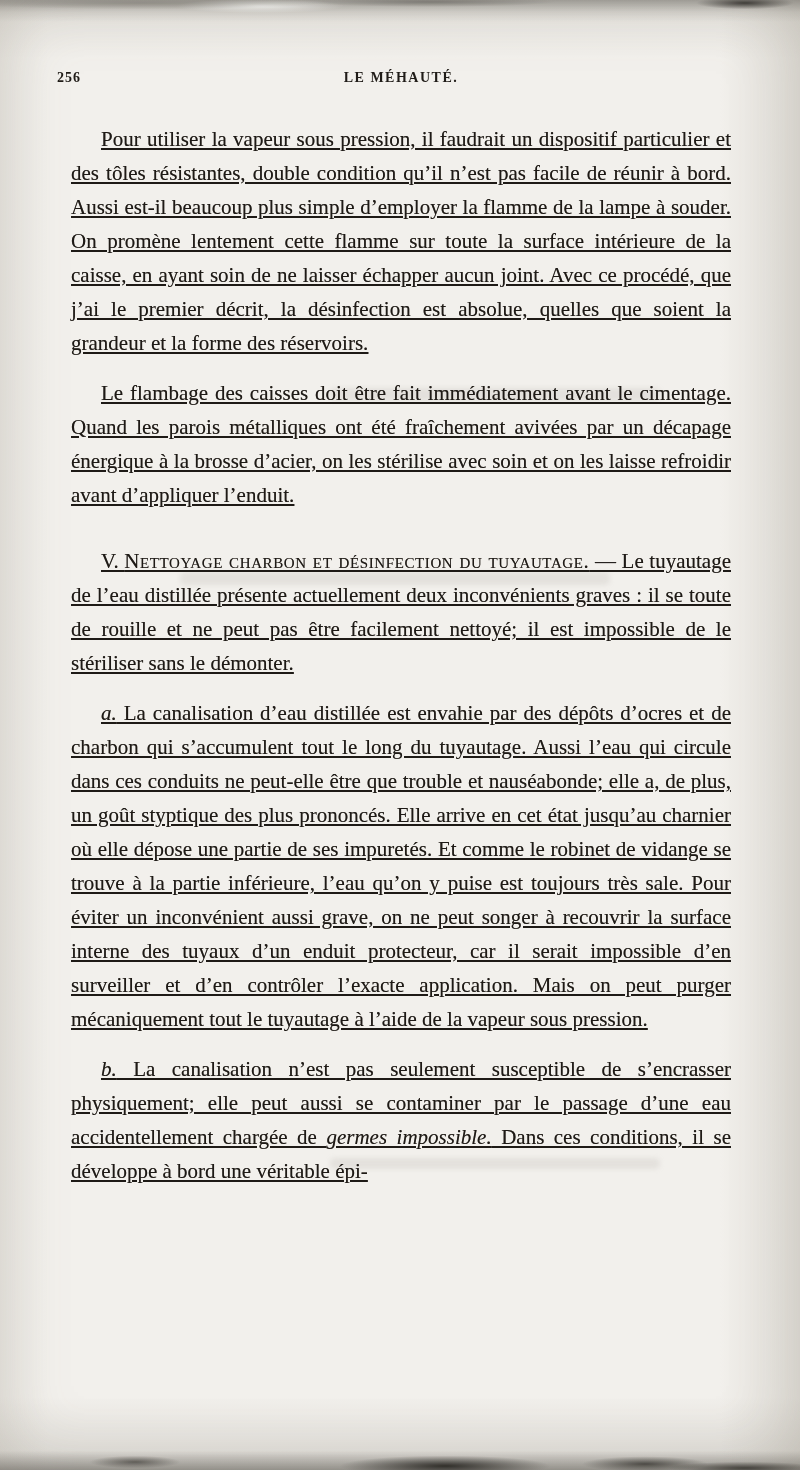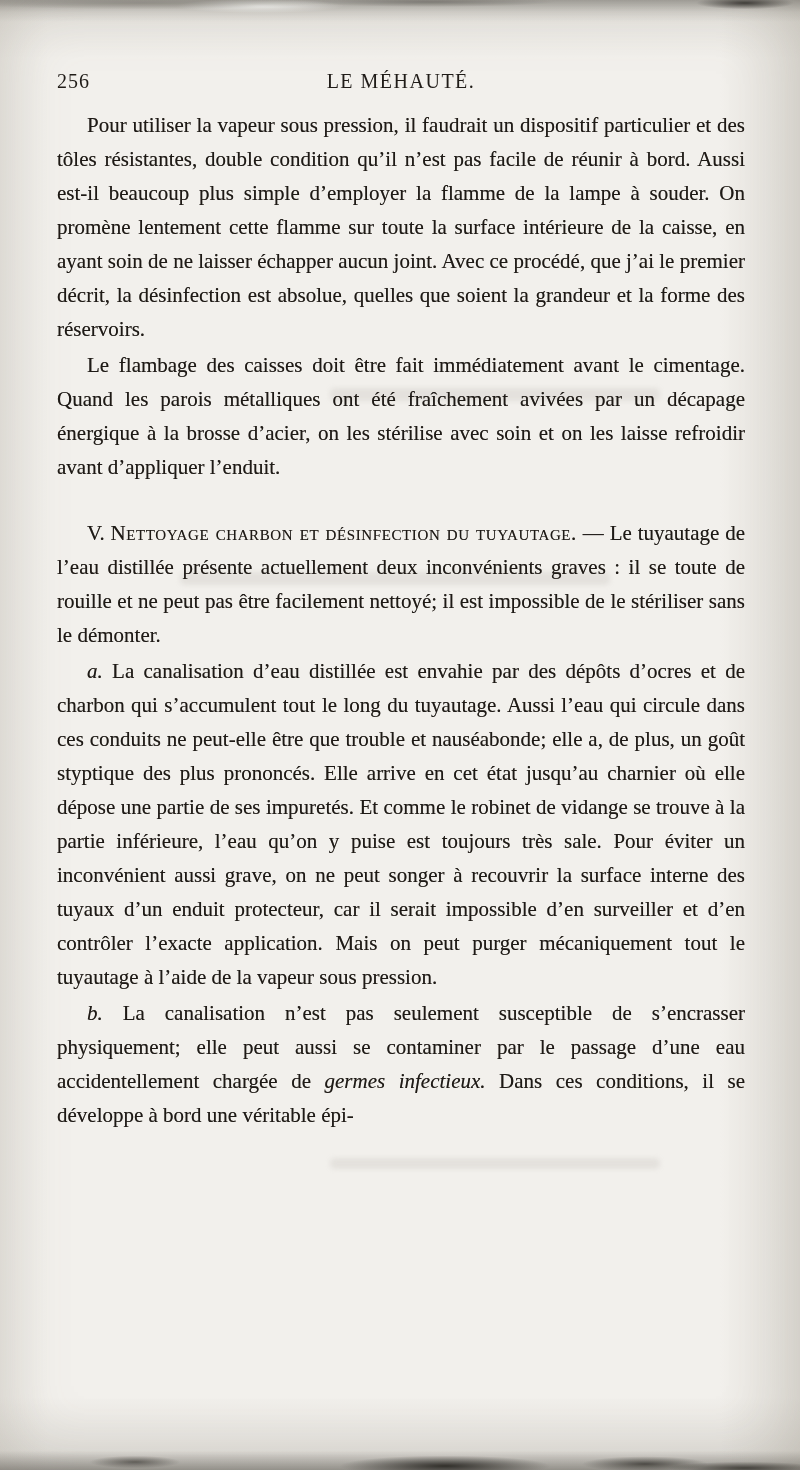--- a/index.html
+++ b/index.html
@@ -58,22 +58,22 @@
   .g1 { left: 330px; top: 388px; width: 330px; height: 13px; }
   .g2 { left: 180px; top: 572px; width: 430px; height: 13px; }
   .g3 { left: 330px; top: 1158px; width: 330px; height: 11px; }
 
   .header {
     position: absolute;
     top: 70px;
     left: 55px;
     width: 692px;
     text-align: center;
-    font-size: 20px;
-    font-weight: 400;
+    font-size: 14px;
+    font-weight: 700;
     letter-spacing: 1.5px;
   }
   .pagenum {
     position: absolute;
     left: 2px;
     top: 0;
     letter-spacing: 1px;
   }
 
   .body-text {
@@ -83,22 +83,23 @@
     width: 692px;
     font-size: 21px;
     line-height: 34px;
     text-align: justify;
     hyphens: auto;
     -webkit-hyphens: auto;
     color: #1e1a16;
     text-shadow: 0 0 0.5px rgba(40,33,26,0.55);
   }
   .body-text p {
-    margin: 2px;
+    margin: 16px;
     text-indent: 30px;
+    text-decoration: underline;
   }
   .body-text p.section-start {
     margin-top: 32px;
   }
   .sc {
     font-variant: small-caps;
     letter-spacing: 0.6px;
   }
   .it {
     font-style: italic;
@@ -131,20 +132,20 @@
 
     <p class="section-start">
       <span>V. </span><span class="sc">Nettoyage charbon et désinfection du tuyautage.</span><span> — Le tuyautage de l’eau distillée présente actuellement deux inconvénients graves : il se toute de rouille et ne peut pas être facilement nettoyé; il est impossible de le stériliser sans le démonter.</span>
     </p>
 
     <p>
       <span class="it">a.</span><span> La canalisation d’eau distillée est envahie par des dépôts d’ocres et de charbon qui s’accumulent tout le long du tuyautage. Aussi l’eau qui circule dans ces conduits ne peut-elle être que trouble et nauséabonde; elle a, de plus, un goût styptique des plus prononcés. Elle arrive en cet état jusqu’au charnier où elle dépose une partie de ses impuretés. Et comme le robinet de vidange se trouve à la partie inférieure, l’eau qu’on y puise est toujours très sale. Pour éviter un inconvénient aussi grave, on ne peut songer à recouvrir la surface interne des tuyaux d’un enduit protecteur, car il serait impossible d’en surveiller et d’en contrôler l’exacte application. Mais on peut purger mécaniquement tout le tuyautage à l’aide de la vapeur sous pression.</span>
     </p>
 
     <p>
-      <span class="it">b.</span><span> La canalisation n’est pas seulement susceptible de s’encrasser physiquement; elle peut aussi se contaminer par le passage d’une eau accidentellement chargée de </span><span class="it">germes infectieux.</span><span> Dans ces conditions, il se développe à bord une véritable épi-</span>
+      <span class="it">b.</span><span> La canalisation n’est pas seulement susceptible de s’encrasser physiquement; elle peut aussi se contaminer par le passage d’une eau accidentellement chargée de </span><span class="it">germes impossible.</span><span> Dans ces conditions, il se développe à bord une véritable épi-</span>
     </p>
 
   </div>
 
   <div class="edge-bottom"></div>
 
 </div>
 
 </body></html>

